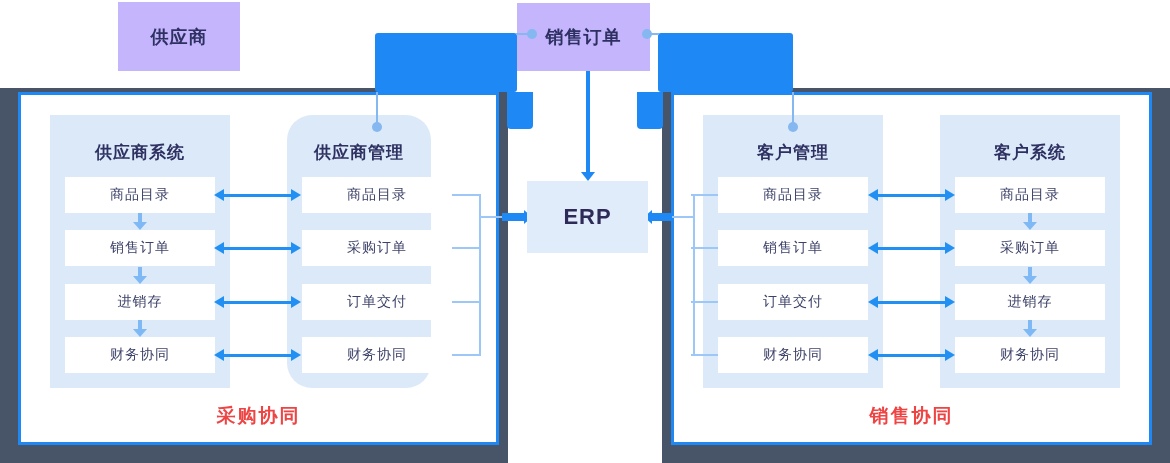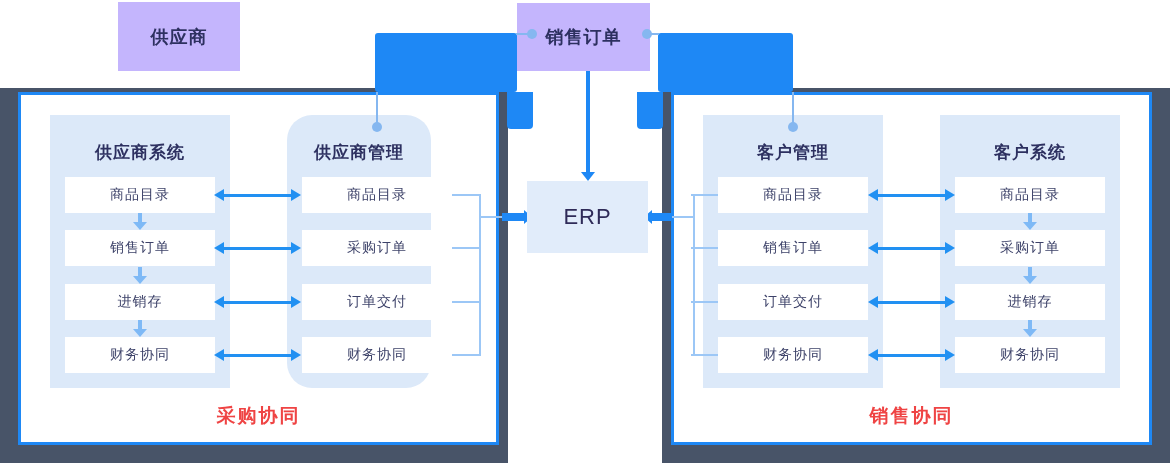--- a/index.html
+++ b/index.html
@@ -32,21 +32,21 @@
   .harrow .hl{position:absolute;left:0;top:1px;width:0;height:0;
               border-top:6px solid transparent;border-bottom:6px solid transparent;border-right:10px solid #2190f2;}
   .harrow .hr{position:absolute;right:0;top:1px;width:0;height:0;
               border-top:6px solid transparent;border-bottom:6px solid transparent;border-left:10px solid #2190f2;}
   .varrow{position:absolute;width:14px;height:17px;}
   .varrow .stem{position:absolute;left:5px;top:0;width:4px;height:10px;background:#7eb9f6;}
   .varrow .vtip{position:absolute;left:0;top:9px;width:0;height:0;
                 border-left:7px solid transparent;border-right:7px solid transparent;border-top:8px solid #7eb9f6;}
   .erp{position:absolute;left:527px;top:181px;width:121px;height:72px;background:#e1ecfa;
        display:flex;align-items:center;justify-content:center;
-       font-size:22px;font-weight:normal;color:#2f2b58;letter-spacing:1px;text-align:center;}
+       font-size:22px;font-weight:bold;color:#2f2b58;letter-spacing:1px;text-align:center;}
 </style>
 </head>
 <body>
 
 <div class="stage">
 
   <div class="shadow" style="left:0;top:88px;width:508px;height:375px;"></div>
   <div class="shadow" style="left:662px;top:88px;width:508px;height:375px;"></div>
 
   <div class="topbox" style="left:118px;top:2px;width:122px;height:69px;">

